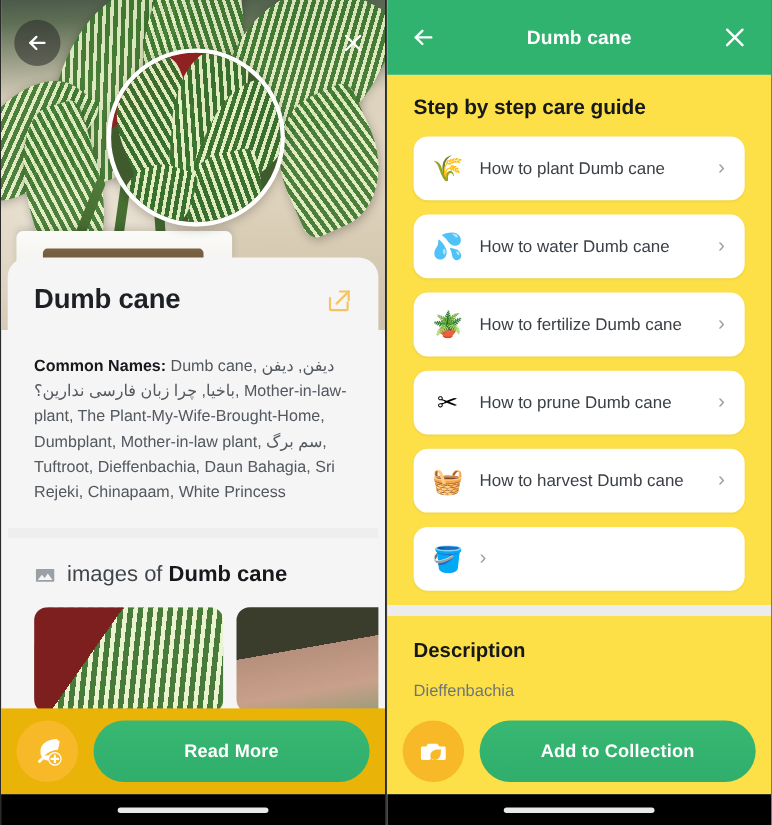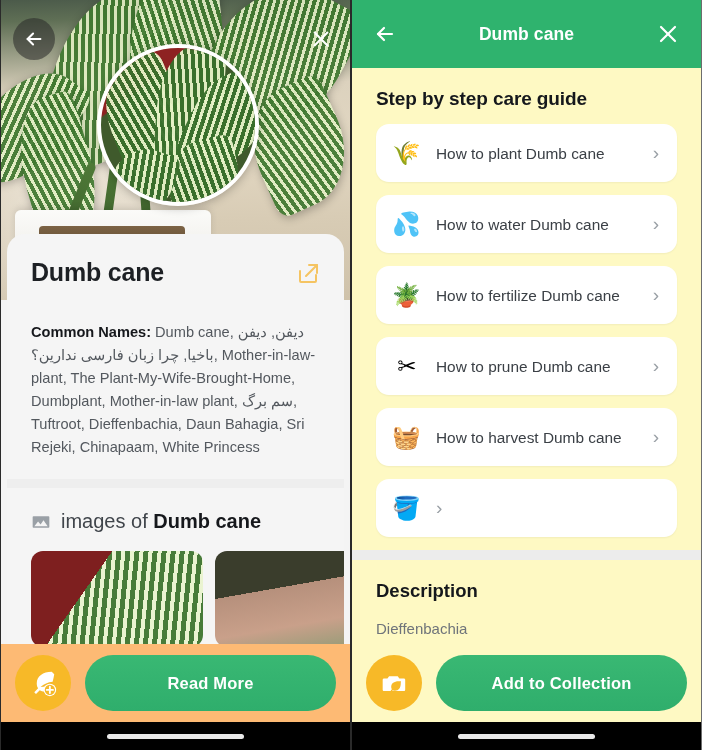--- a/index.html
+++ b/index.html
@@ -237,21 +237,21 @@
     display: flex;
     align-items: center;
     justify-content: center;
     cursor: pointer;
     flex: none;
   }
 
   .guide-scroll {
     position: absolute;
     top: 68px; left: 0; right: 0; bottom: 28px;
-    background: #fef9c3;
+    background: #fde047;
     overflow: hidden;
   }
   .guide-title {
     font-size: 19px;
     font-weight: bold;
     color: #15181c;
     padding: 20px 24px 0 24px;
     letter-spacing: -.1px;
   }
   .guide-list { padding: 14px 24px 0 24px; }
@@ -305,21 +305,21 @@
     padding: 16px 40px 0 24px;
     line-height: 22px;
   }
 
   
   .action-bar {
     position: absolute;
     left: 0; right: 0;
     bottom: 28px;
     height: 78px;
-    background: #fdba74;
+    background: #eab308;
     display: flex;
     align-items: center;
     padding: 0 14px;
     gap: 14px;
     z-index: 50;
   }
   .fab {
     width: 56px; height: 56px;
     border-radius: 50%;
     background: #f7b928;

